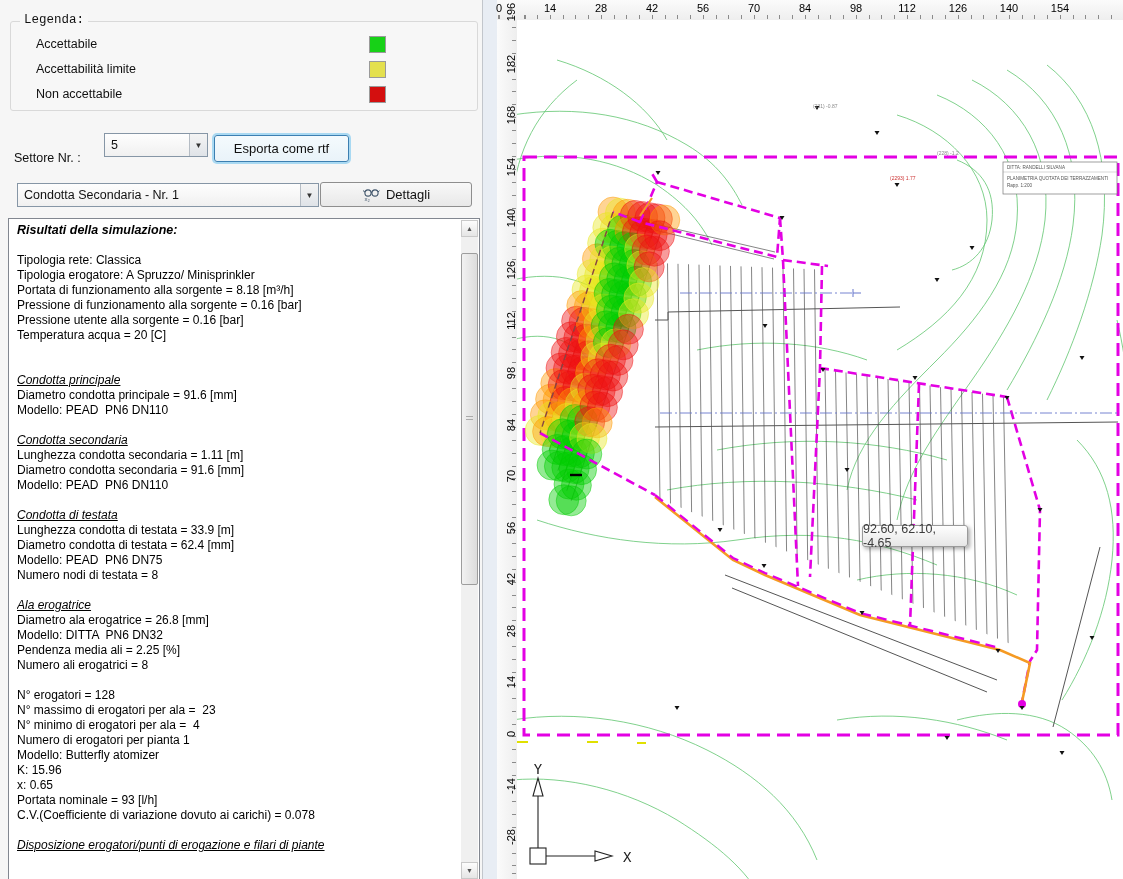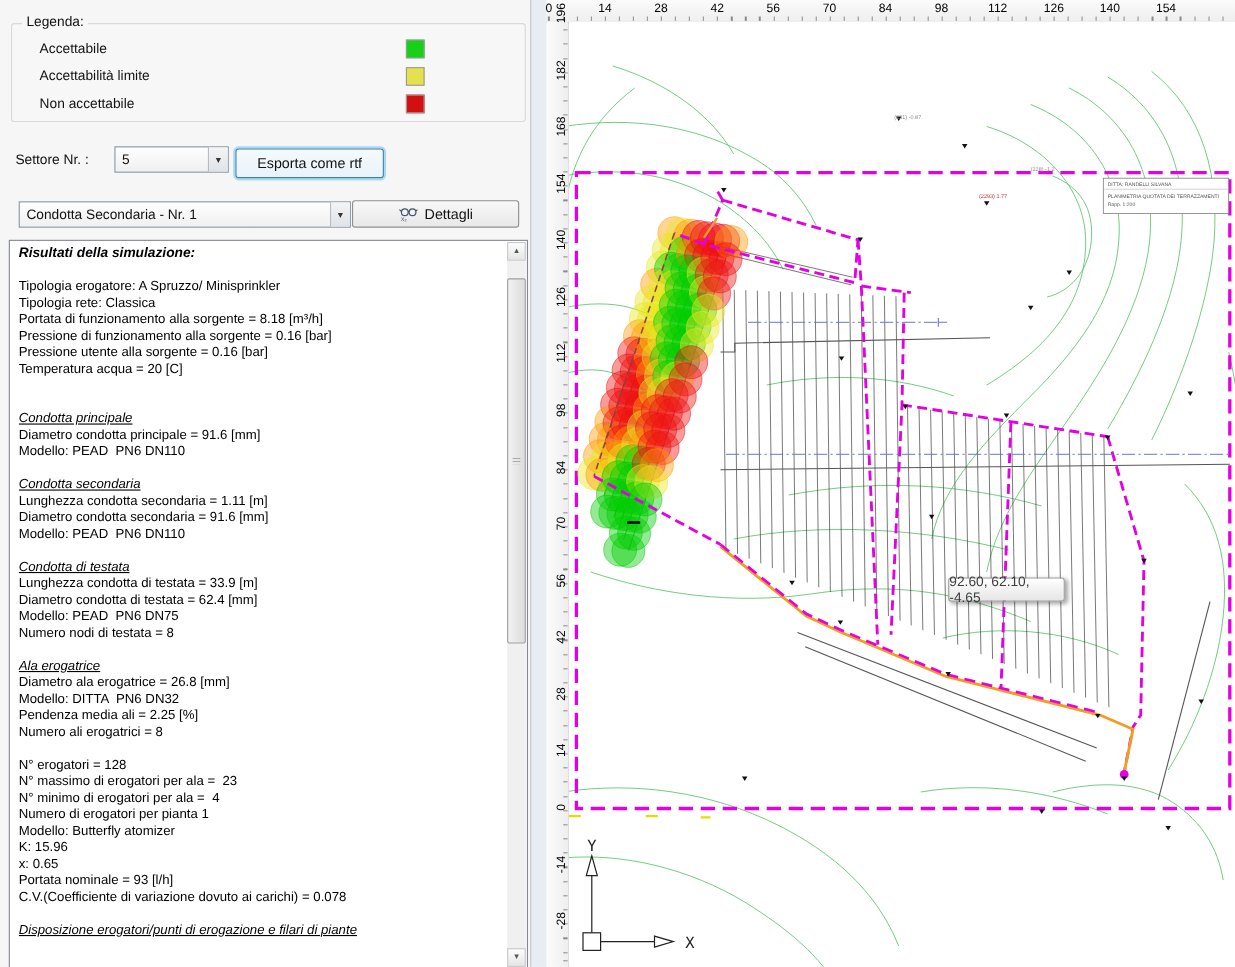--- a/index.html
+++ b/index.html
@@ -1,23 +1,23 @@
 <!DOCTYPE html>
 <html><head>
 <meta charset="utf-8">
 <style>
   html,body{margin:0;padding:0;background:#fff;font-family:"Liberation Sans",sans-serif;}
   #page{position:relative;width:1123px;height:879px;overflow:hidden;background:#f3f3f3;}
   
   #left-panel{position:absolute;left:0;top:0;width:482px;height:879px;background:#f6f6f6;}
   .groupbox{position:absolute;left:10px;top:21px;width:466px;height:88px;border:1px solid #d9d9d9;border-radius:3px;background:#f7f7f7;}
-  .groupbox-title{position:absolute;left:9px;top:-9px;background:#f7f7f7;padding:0 4px;font-size:12.5px;color:#111;}
+  .groupbox-title{position:absolute;left:9px;top:-9px;background:#f7f7f7;padding:0 4px;font-size:12.5px;color:#111;font-family:Liberation Mono, monospace;}
   .legend-row{position:absolute;left:25px;height:16px;font-size:12.5px;color:#111;}
   .legend-swatch{position:absolute;left:358px;width:15px;height:15px;border:1px solid #9a9a9a;}
-  .label{font-size:12.5px;color:#111;}
+  .label{font-size:12.5px;color:#111;margin-top:13px;}
   .combo{position:absolute;height:22px;background:linear-gradient(#fefefe,#f0f0f0);border:1px solid #8696a6;display:flex;align-items:center;}
   .combo .val{flex:1;padding:0 6px;font-size:12.5px;color:#111;white-space:nowrap;overflow:hidden;}
   .combo .arrow{width:17px;height:100%;display:flex;align-items:center;justify-content:center;background:linear-gradient(#f4f4f4,#dfe3e8);border-left:1px solid #b5bcc4;font-size:8px;color:#333;}
   .btn{position:absolute;display:flex;align-items:center;justify-content:center;font-size:13px;color:#111;background:linear-gradient(#f8f8f8,#e8e8e8);border:1px solid #8e8e8e;border-radius:3px;}
   .btn.focused{border:1px solid #3c7fb1;box-shadow:0 0 0 2px #a9d9f2;background:linear-gradient(#f4fafd,#e9f3f9);}
   .glasses{margin-right:6px;}
   
   #results-box{position:absolute;left:8px;top:218px;width:470px;height:661px;background:#fff;border:1px solid #828790;}
   #results-text{position:absolute;left:8px;top:4px;right:20px;bottom:0;overflow:hidden;}
   .rl{font-size:12px;line-height:15px;color:#000;white-space:pre;}
@@ -80,22 +80,22 @@
       <text x="2.5" y="13" font-size="6" fill="#40556b" font-family="Liberation Sans,sans-serif">x₂</text>
     </svg>
     <span>Dettagli</span>
   </button>
 
   <div id="results-box">
     <div id="results-text">
 
     <div class="rl h" style="--i: 0;">Risultati della simulazione:</div>
           <div class="rl" style="--i: 1;">&nbsp;</div>
+          <div class="rl" style="--i: 3;">Tipologia rete: Classica</div>
           <div class="rl" style="--i: 2;">Tipologia erogatore: A Spruzzo/ Minisprinkler</div>
-          <div class="rl" style="--i: 3;">Tipologia rete: Classica</div>
           <div class="rl" style="--i: 4;">Portata di funzionamento alla sorgente = 8.18 [m³/h]</div>
           <div class="rl" style="--i: 5;">Pressione di funzionamento alla sorgente = 0.16 [bar]</div>
           <div class="rl" style="--i: 6;">Pressione utente alla sorgente = 0.16 [bar]</div>
           <div class="rl" style="--i: 7;">Temperatura acqua = 20 [C]</div>
           <div class="rl" style="--i: 8;">&nbsp;</div>
           <div class="rl" style="--i: 9;">&nbsp;</div>
           <div class="rl s" style="--i: 10;">Condotta principale</div>
           <div class="rl" style="--i: 12;">Diametro condotta principale = 91.6 [mm]</div>
           <div class="rl" style="--i: 13;">Modello: PEAD  PN6 DN110</div>
           <div class="rl" style="--i: 14;">&nbsp;</div>

